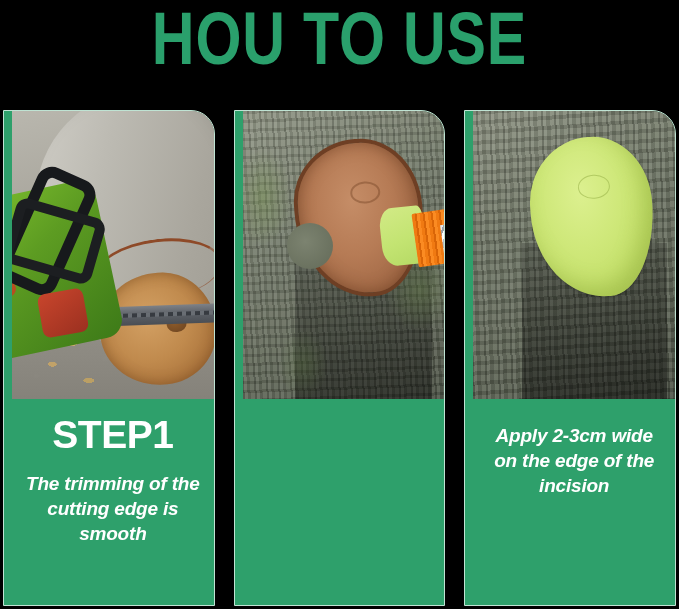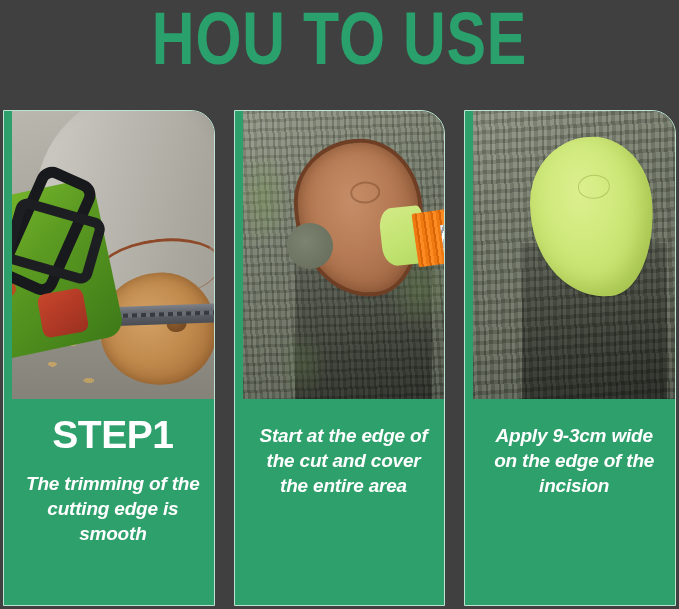--- a/index.html
+++ b/index.html
@@ -10,21 +10,21 @@
     height: 609px;
     background: #ffffff;
     font-family: "Liberation Sans", "DejaVu Sans", sans-serif;
     overflow: hidden;
   }
 
   .page {
     position: relative;
     width: 679px;
     height: 609px;
-    background: #404040;
+    background: #000000;
   }
 
   
   .title {
     position: absolute;
     top: 2px;
     left: 0;
     width: 679px;
     text-align: center;
     color: #2aa06c;
@@ -366,31 +366,30 @@
           <div class="p2-trunkshade"></div>
           <div class="p2-moss"></div>
           <div class="p2-wound"></div>
           <div class="p2-wound-notch"></div>
           <div class="p2-paint"></div>
           <div class="p2-brush"></div>
           <div class="p2-ferrule"></div>
         </div>
       </div>
       <div class="panel">
-        <div class="step-desc">Start at the edge of the cut and cover the entire area</div>
       </div>
     </div>
 
     <div class="card">
       <div class="photo">
         <div class="photo-inner">
           <div class="p3-bark"></div>
           <div class="p3-trunkshade"></div>
           <div class="p3-seal"></div>
         </div>
       </div>
       <div class="panel">
-        <div class="step-desc">Apply 9-3cm wide on the edge of the incision</div>
+        <div class="step-desc">Apply 2-3cm wide on the edge of the incision</div>
       </div>
     </div>
 
   </div>
 </div>
 
 </body></html>

